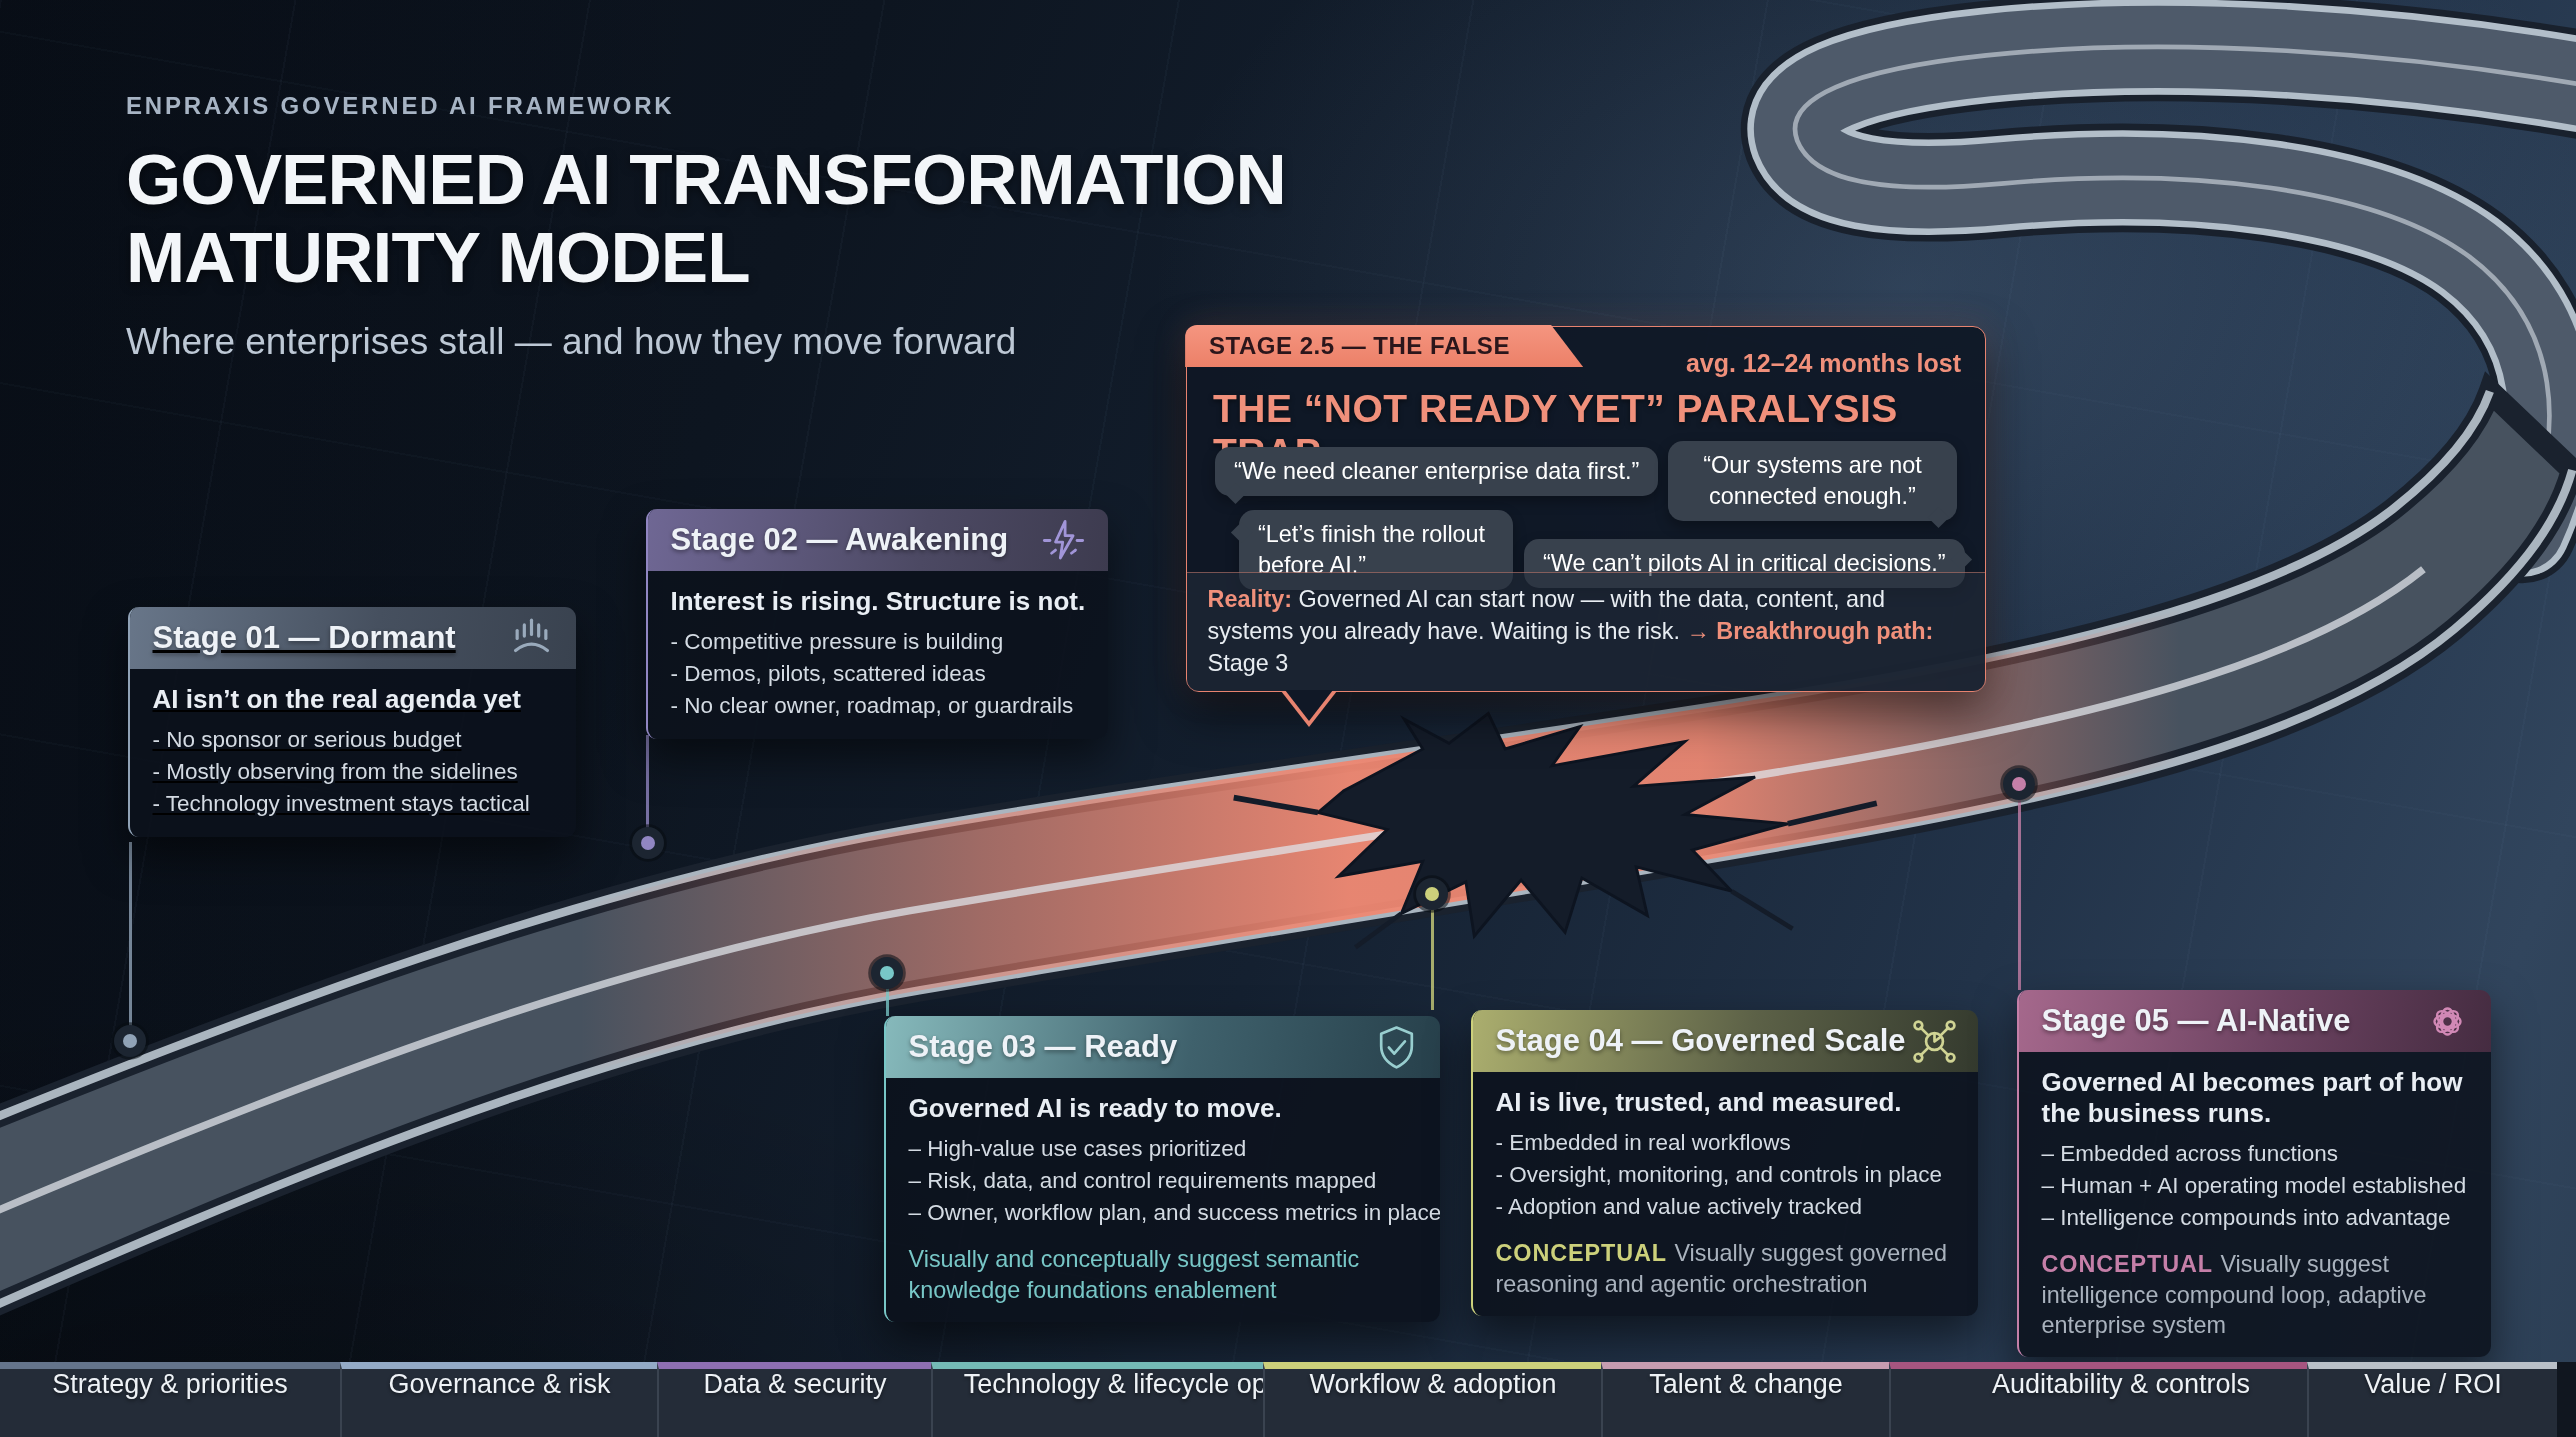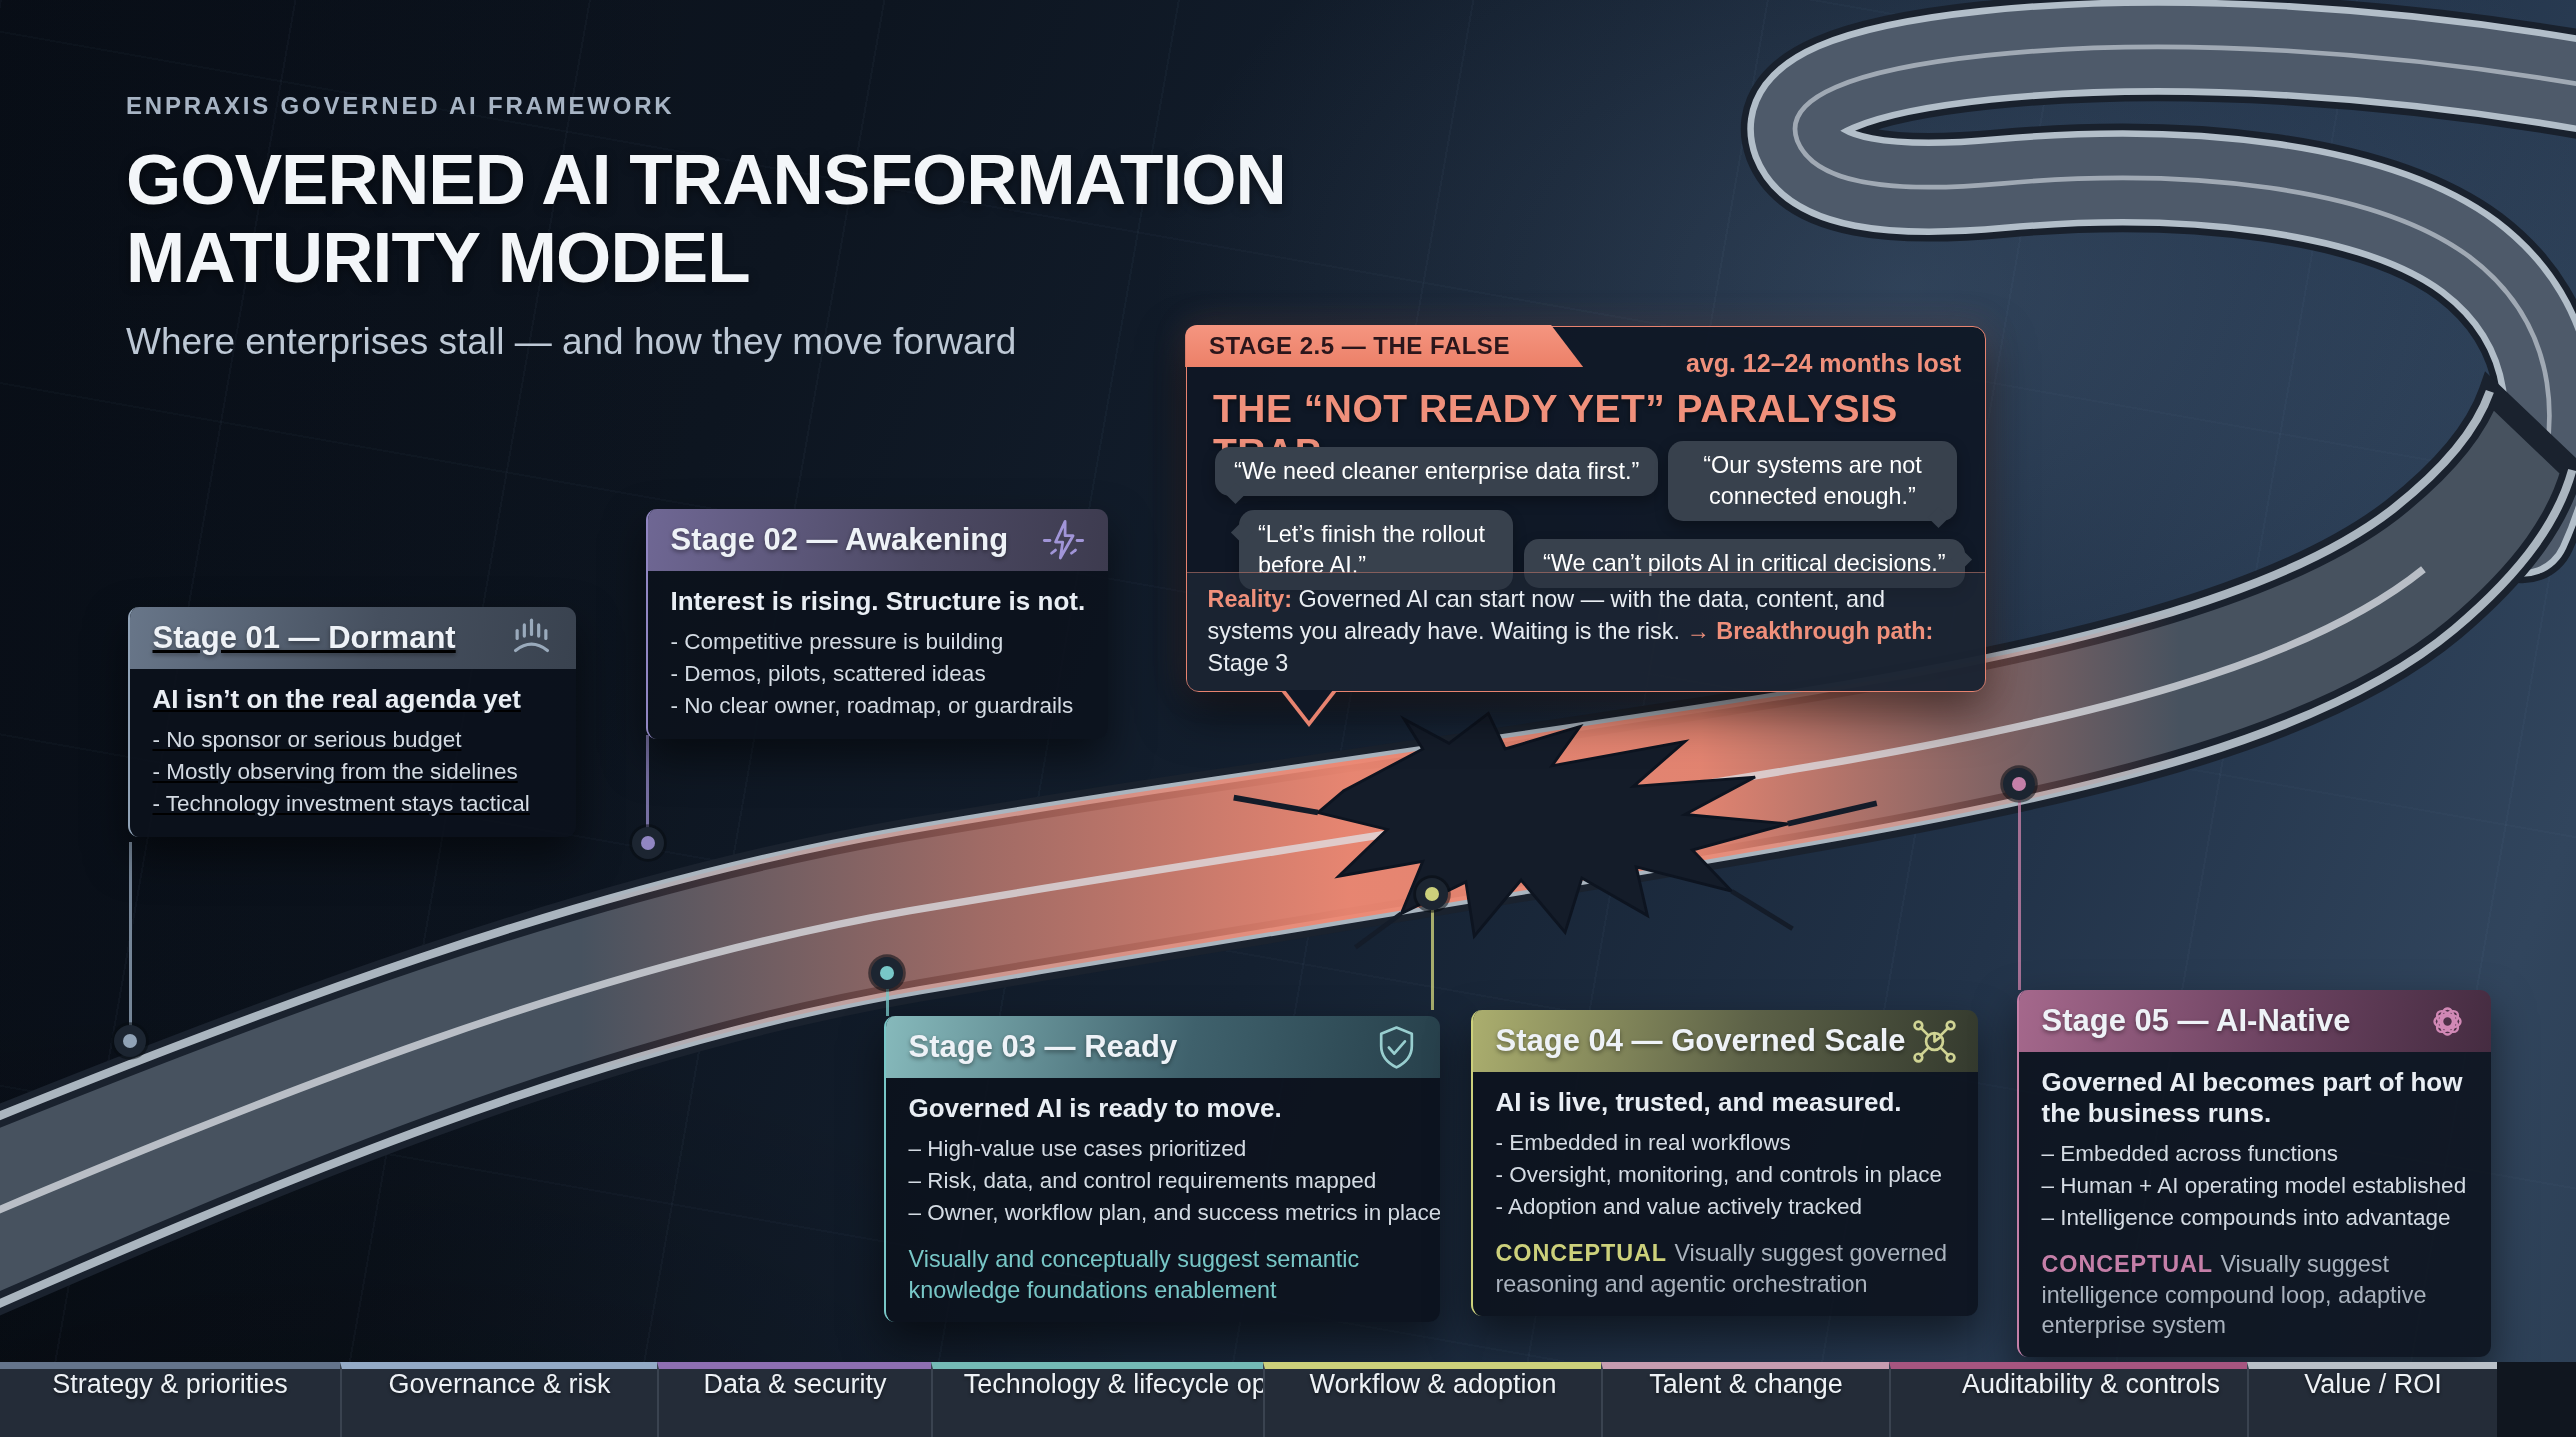--- a/index.html
+++ b/index.html
@@ -315,21 +315,21 @@
       </div>
     <div class="cat" style="width: 332px; border-top-color: rgb(116, 186, 182); padding-left: 48px;">
         <span>Technology &amp; lifecycle ops</span>
       </div>
     <div class="cat" style="width: 338px; border-top-color: rgb(204, 208, 123);">
         <span>Workflow &amp; adoption</span>
       </div>
     <div class="cat" style="width: 288px; border-top-color: rgb(198, 156, 176);">
         <span>Talent &amp; change</span>
       </div>
-    <div class="cat" style="width: 358px; border-top-color: rgb(166, 85, 128); padding-left: 44px;">
+    <div class="cat" style="width: 418px; border-top-color: rgb(166, 85, 128); padding-left: 44px;">
         <span>Auditability &amp; controls</span>
       </div>
     <div class="cat" style="width: 250px; border-top-color: rgb(185, 192, 200);">
         <span>Value / ROI</span>
       </div>
   </div>
 </div>
 
 
 </body></html>

